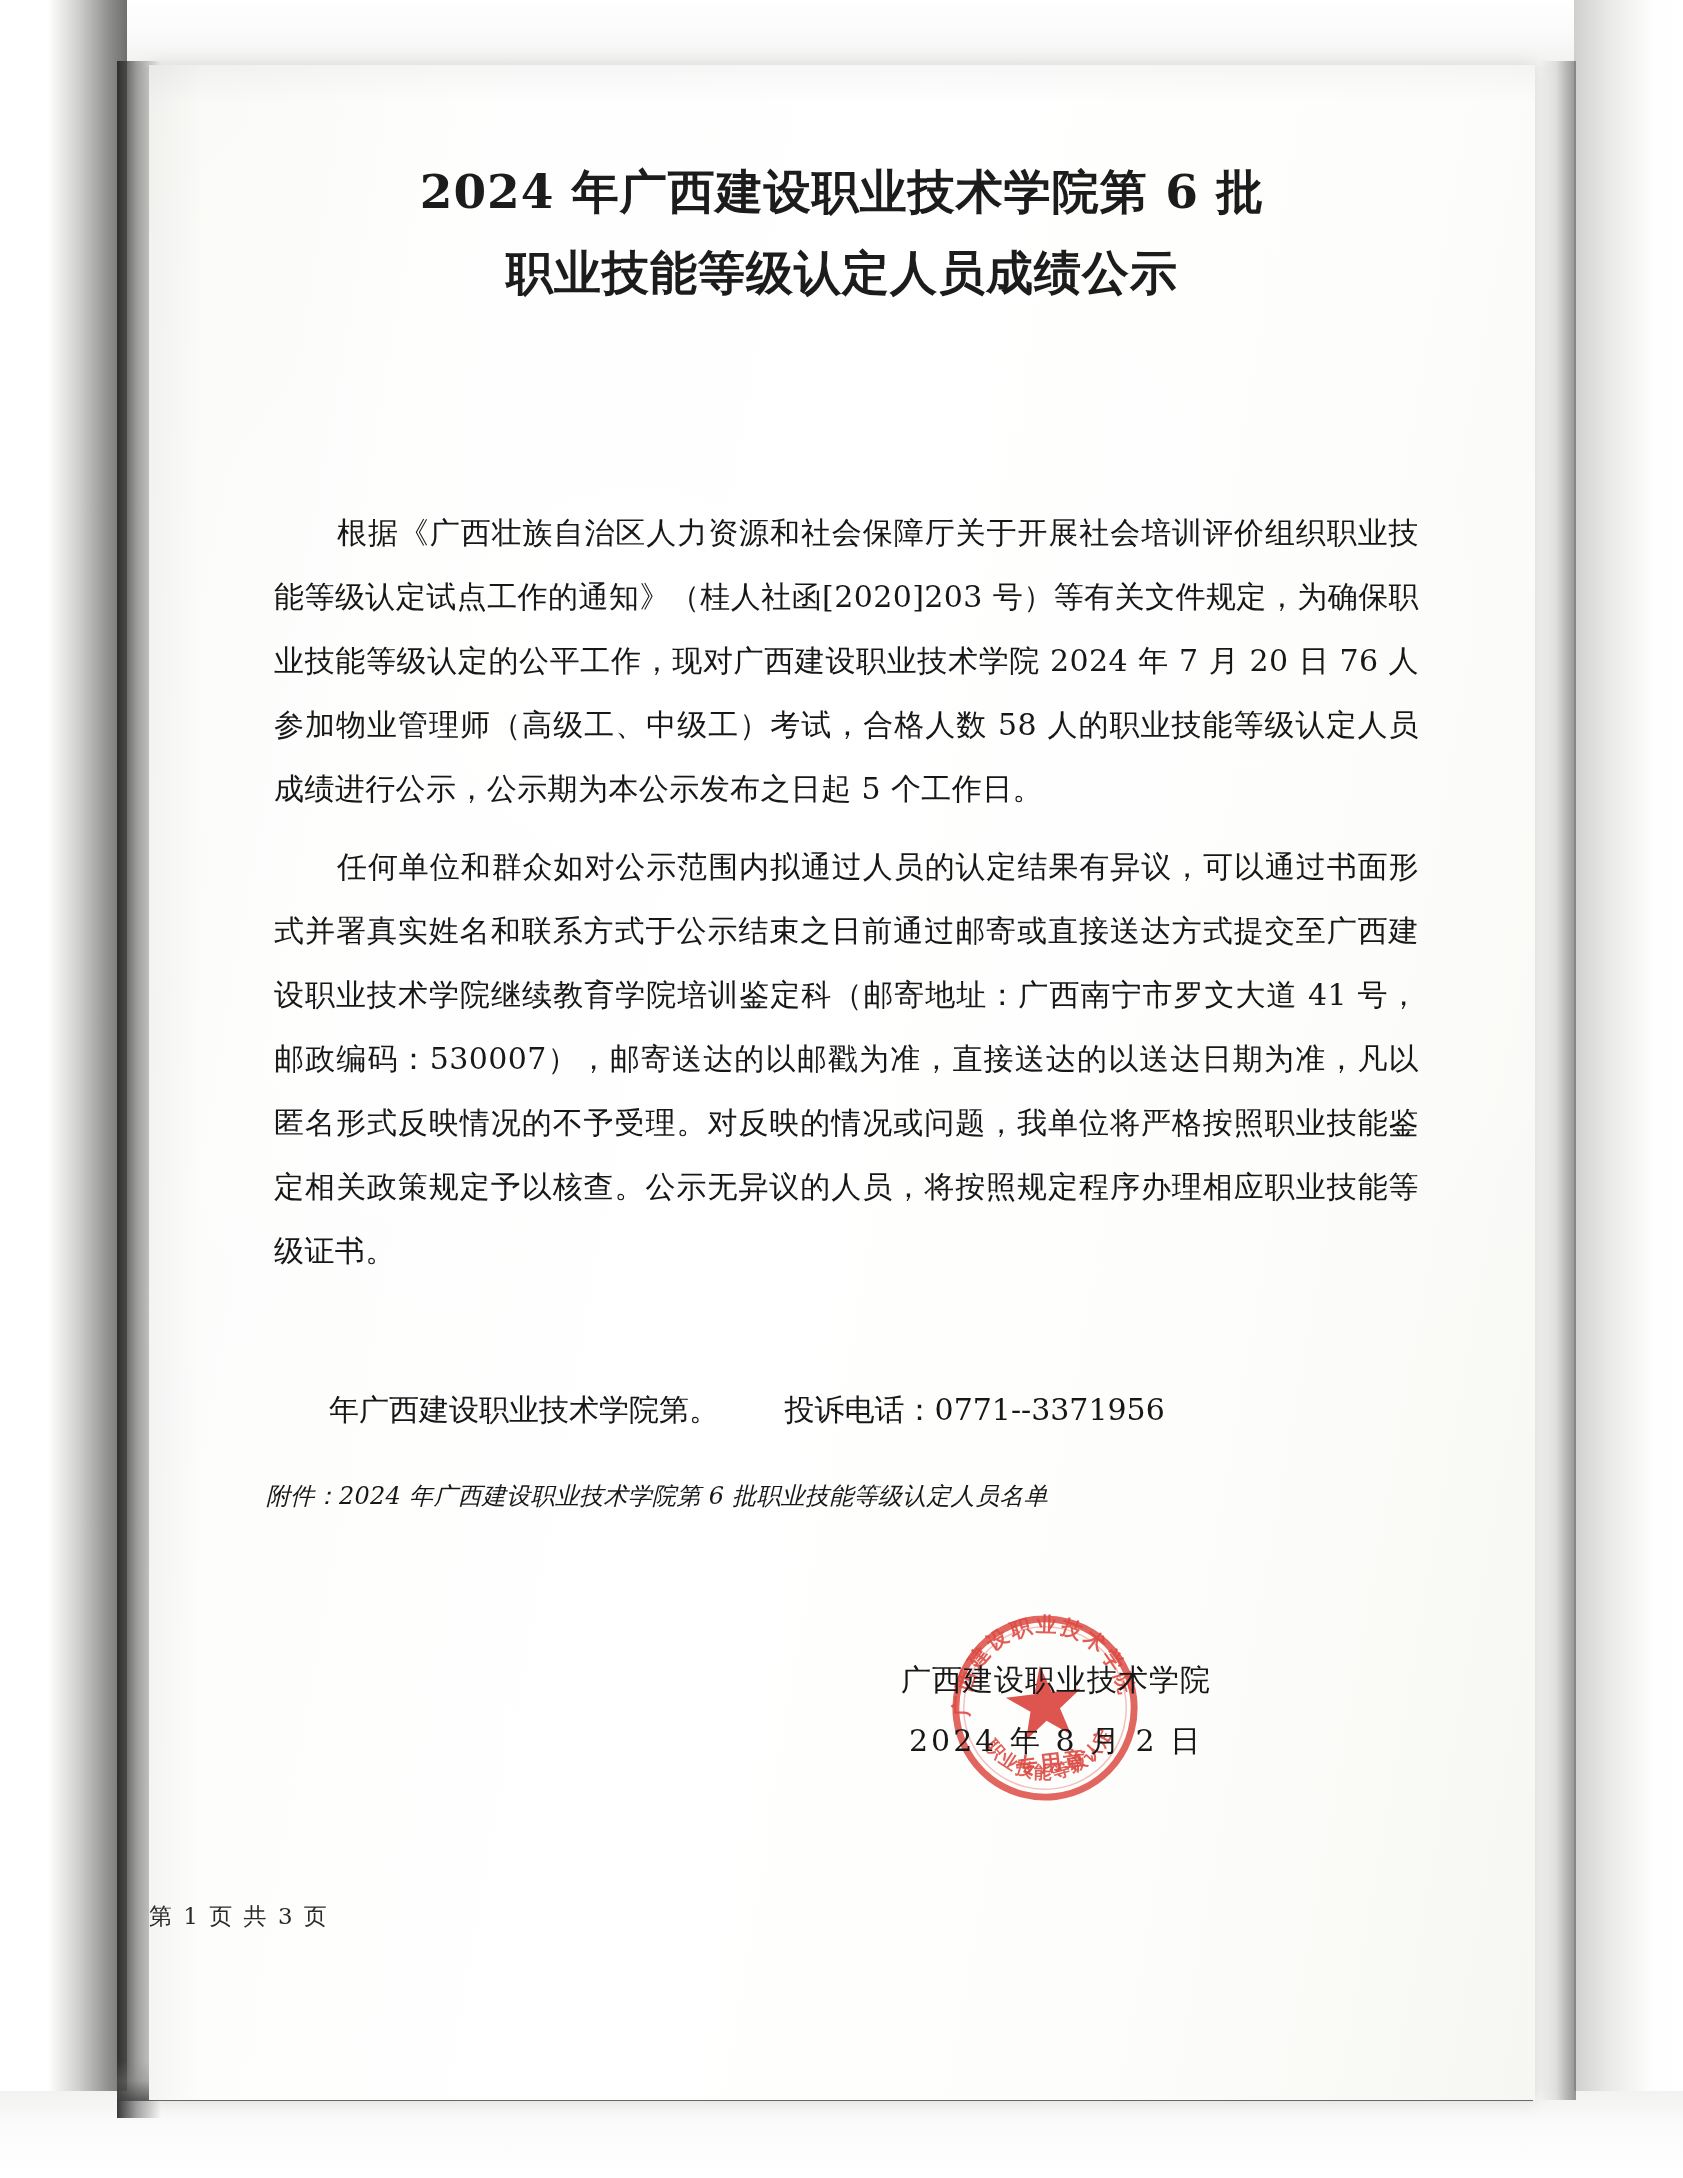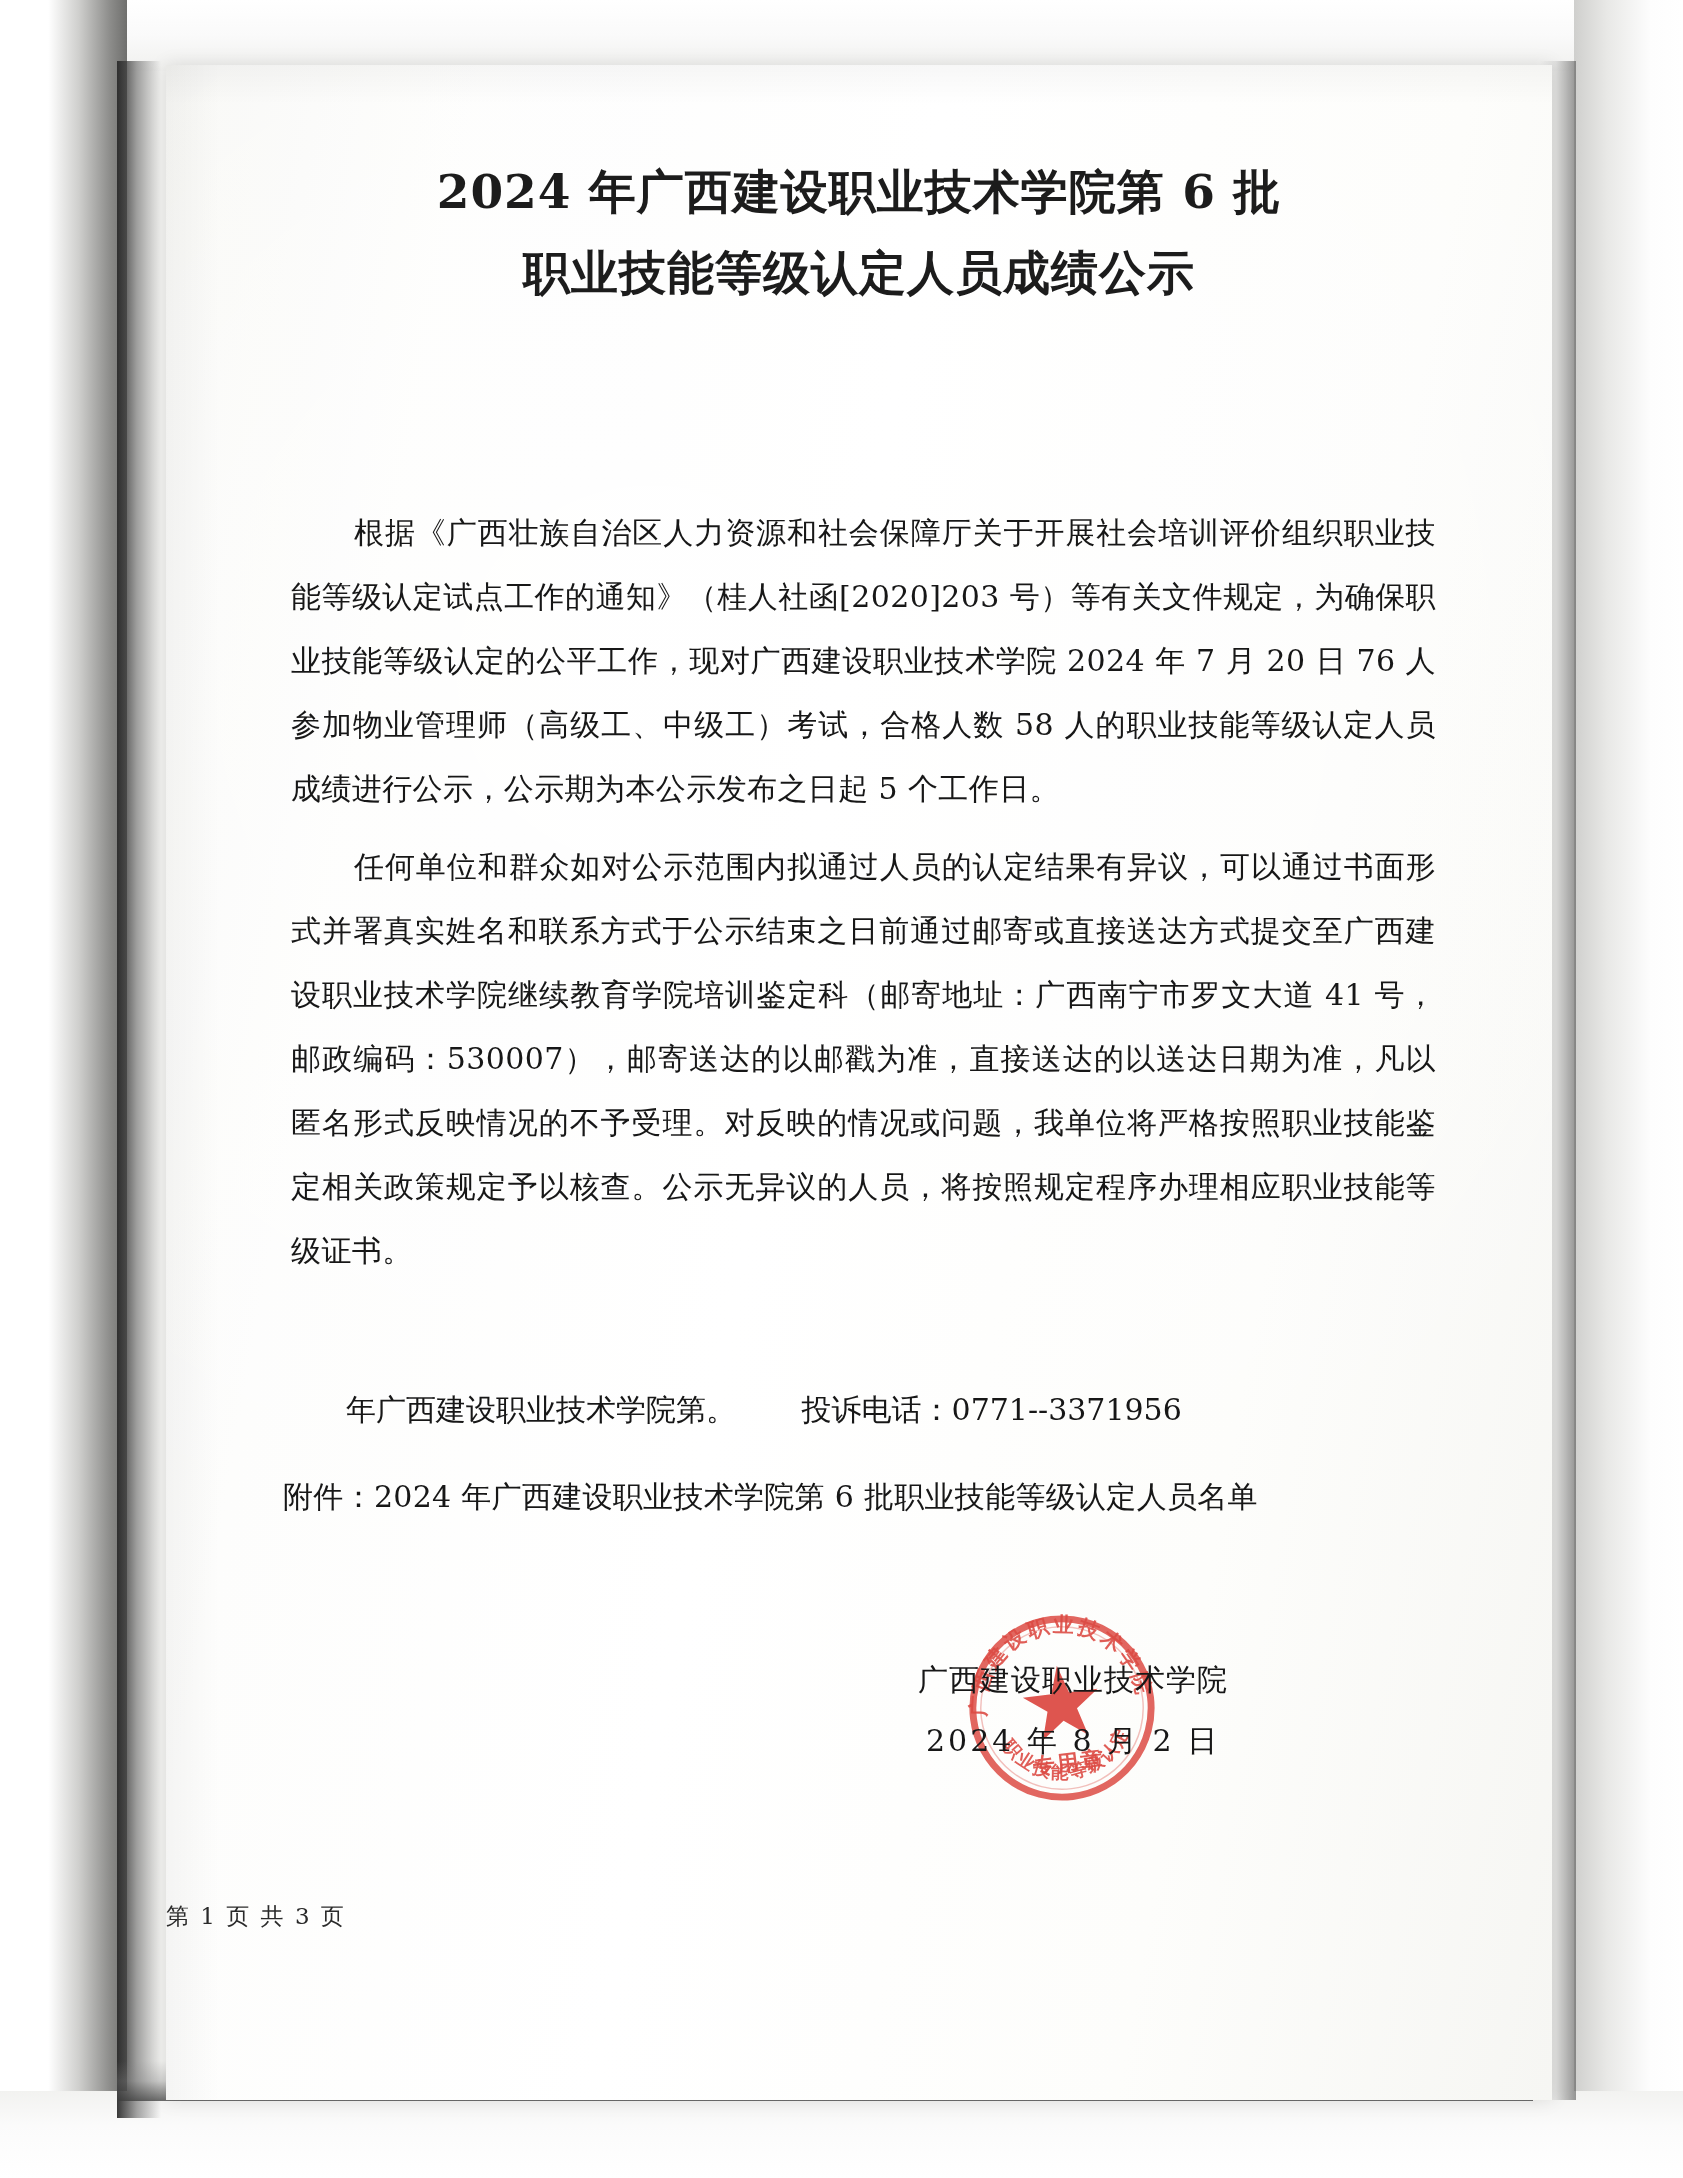--- a/index.html
+++ b/index.html
@@ -60,21 +60,21 @@
   .shadow-strip-right {
     position: absolute;
     right: 107px; top: 61px;
     width: 36px; height: 2039px;
     background: linear-gradient(270deg, rgba(70,70,70,0.55) 0%, rgba(150,150,150,0.22) 55%, rgba(255,255,255,0) 100%);
   }
 
   
   .paper {
     position: absolute;
-    left: 166px;
+    left: 149px;
     top: 65px;
     width: 1386px;
     height: 2035px;
     background: #a3a3a3;
     box-shadow: 0 0 18px rgba(0,0,0,0.10);
   }
   .paper-gradient {
     position: absolute;
     inset: 0;
     background:
@@ -150,24 +150,25 @@
   .row-inline .seg2 {
     display: inline-block;
     margin-left: 56px;
   }
 
   .attachment {
     position: absolute;
     left: 117px;
     top: 1404px;
     width: 1188px;
-    font-size: 30px;
+    font-size: 24px;
     line-height: 55px;
     color: #171717;
     letter-spacing: 0.3px;
+    font-style: italic;
   }
 
   .signature {
     position: absolute;
     left: 752px;
     top: 1584px;
     width: 416px;
     font-size: 30px;
     line-height: 61px;
     color: #171717;

